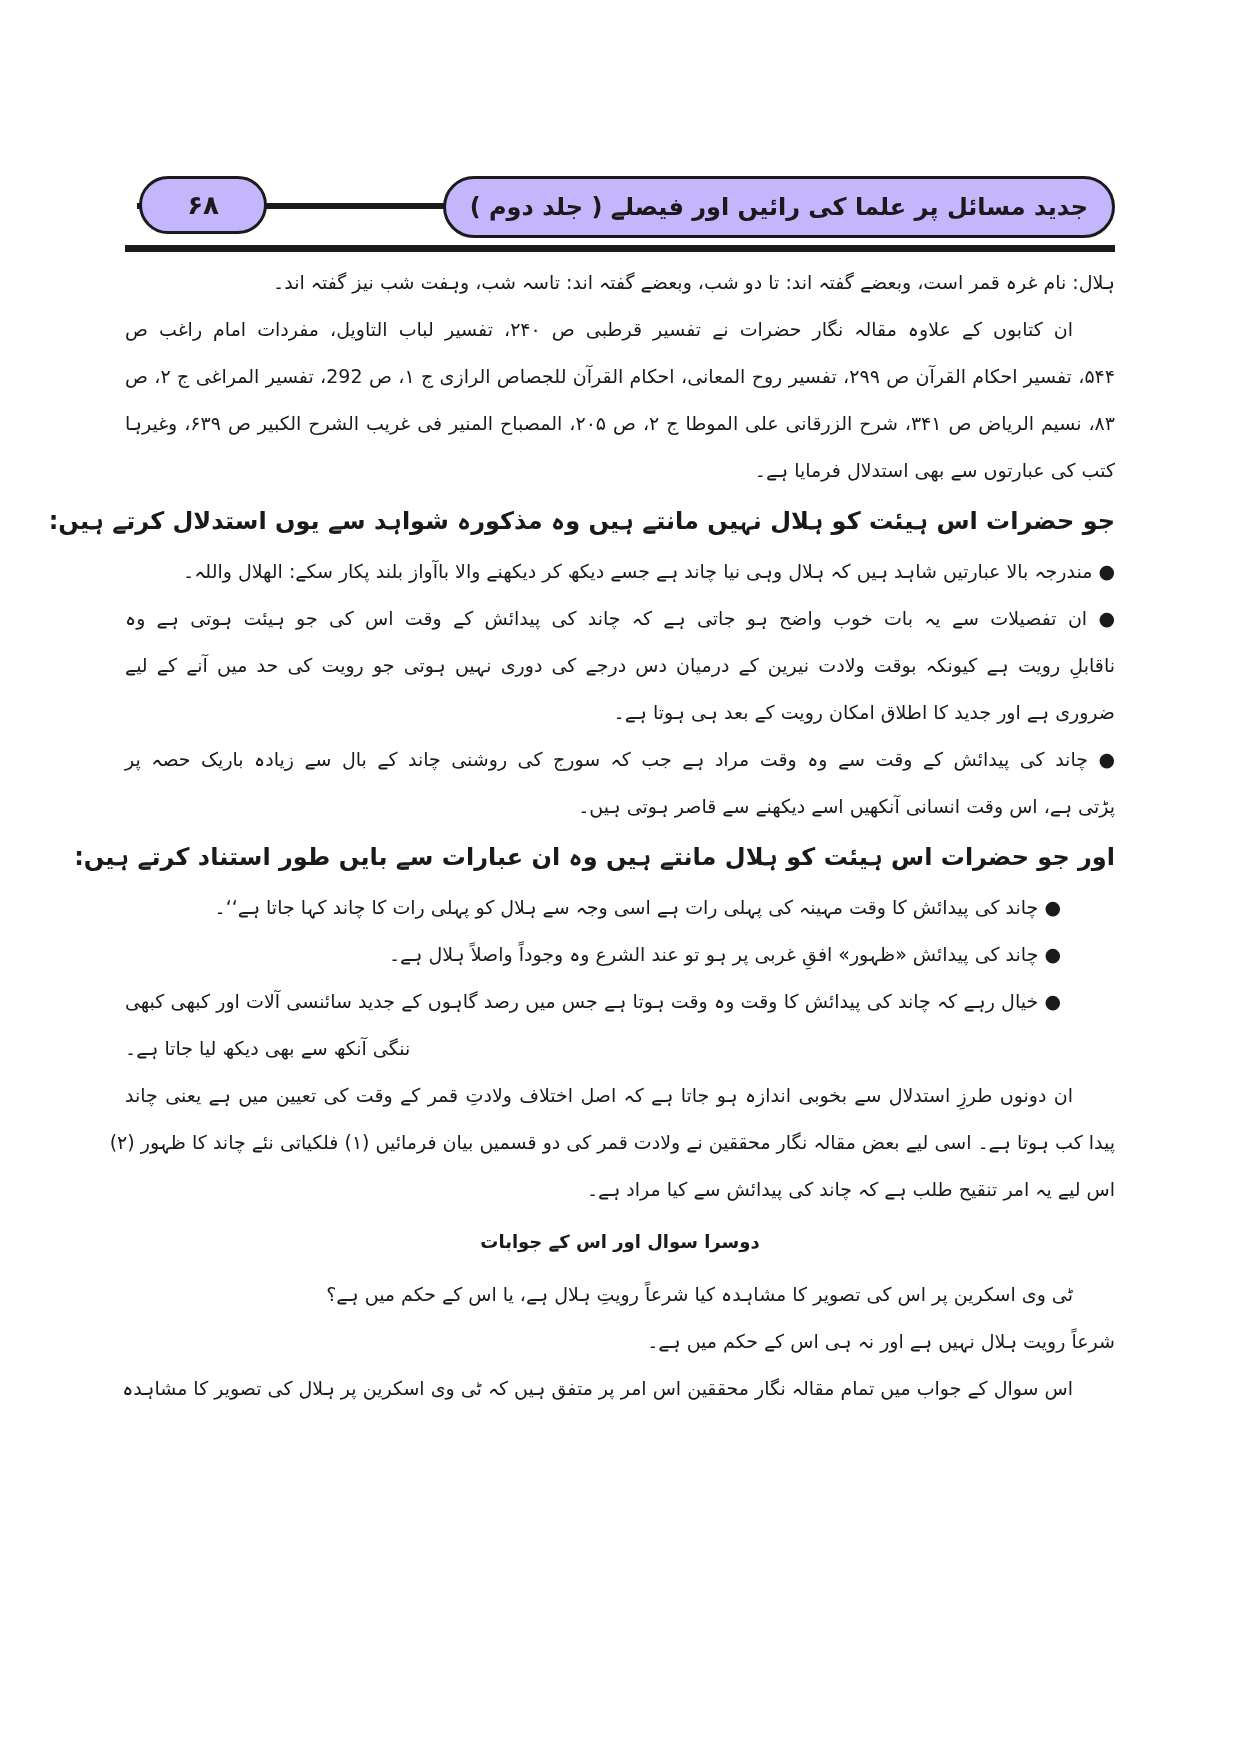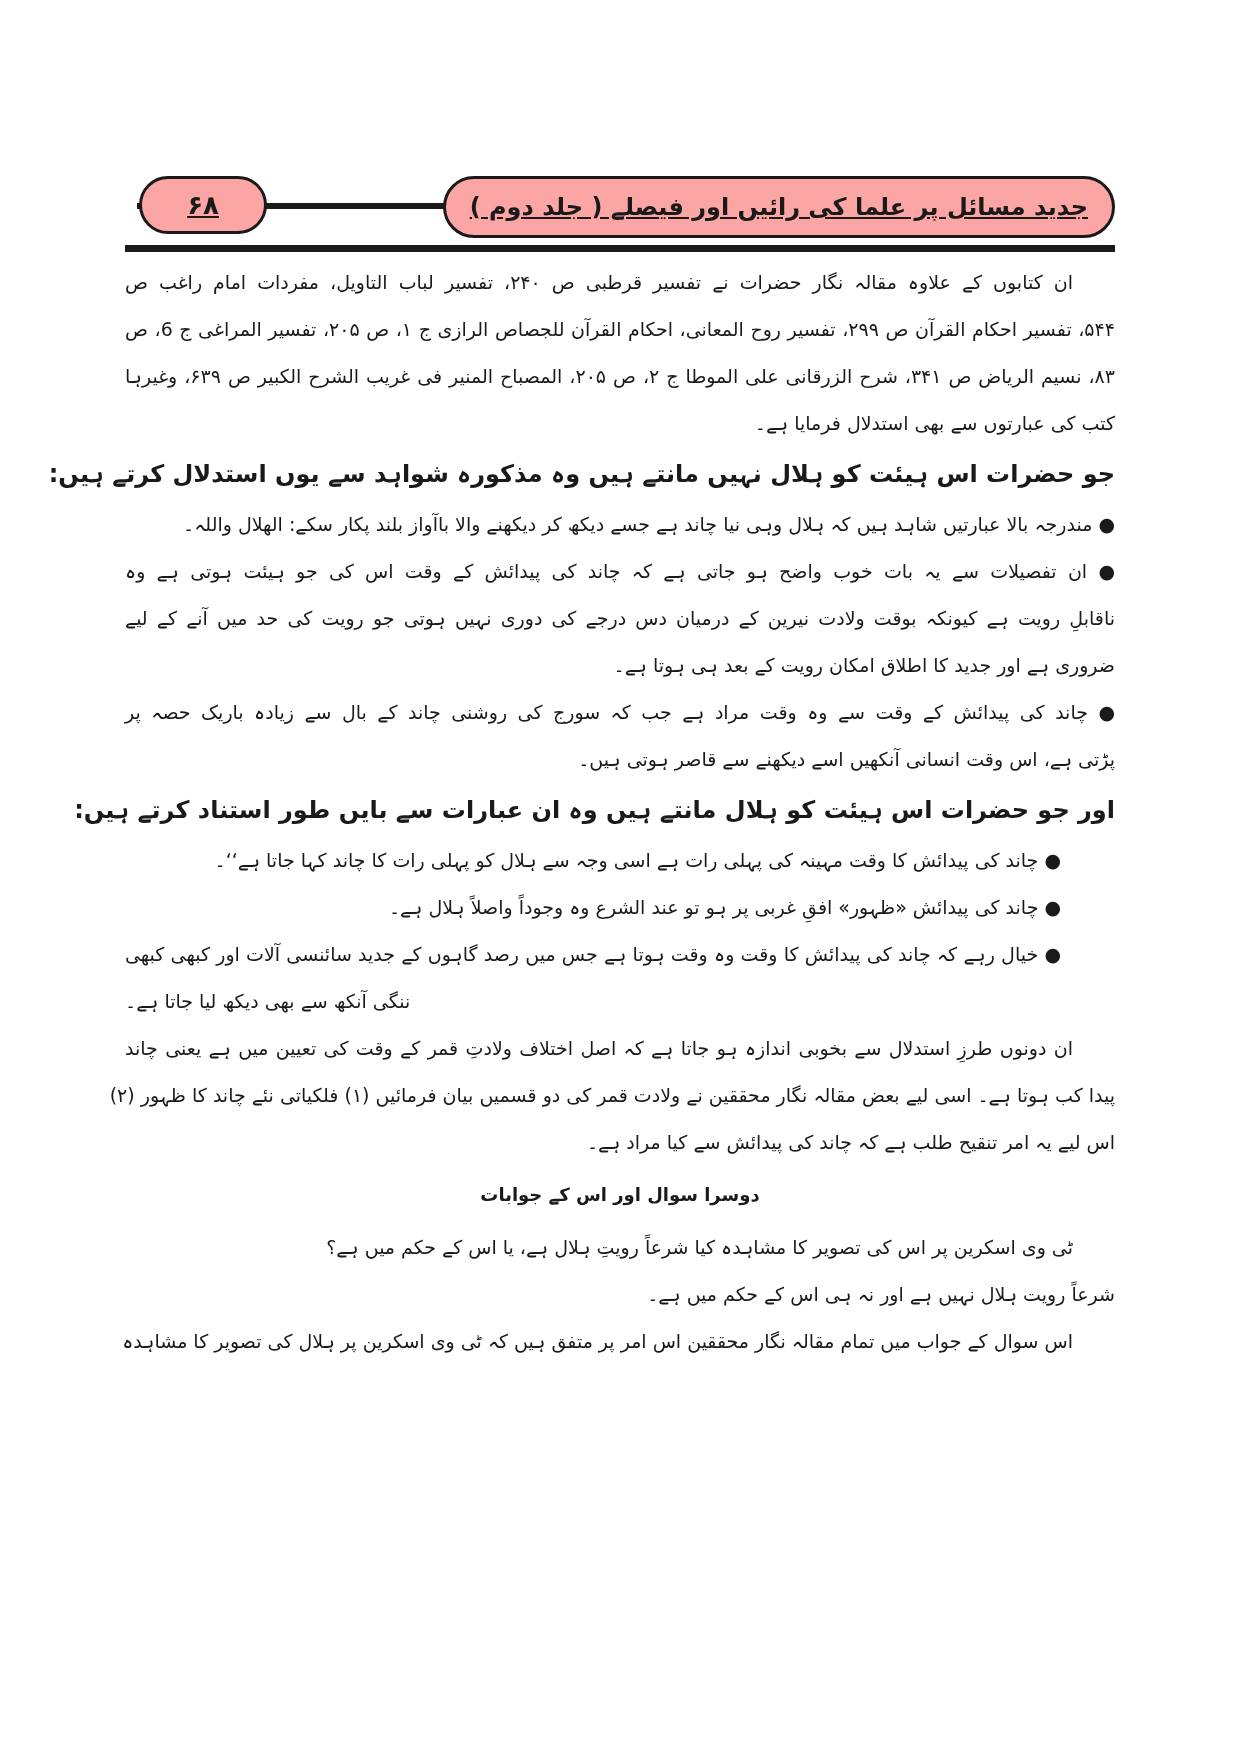--- a/index.html
+++ b/index.html
@@ -18,26 +18,25 @@
   
   .header-pills { position: relative; height: 62px; }
   .connector {
     position: absolute; left: 12px; right: 6px; top: 27px;
     height: 5px;
     border-top: 3px solid #1a1a1a;
     border-bottom: 3px solid #1a1a1a;
   }
   .pill {
     position: absolute; top: 0;
-    background: #fca5a5;
+    background: #c4b5fd;
     border: 3px solid #1a1a1a;
     border-radius: 32px;
     display: flex; align-items: center; justify-content: center;
     z-index: 2;
-    text-decoration: underline;
   }
   .pill-num {
     left: 14px; width: 128px; height: 58px;
     font-size: 26px; font-weight: bold;
   }
   .pill-title {
     right: 0; height: 62px; min-width: 392px; padding: 0 24px;
     font-size: 24px; font-weight: bold;
     white-space: nowrap;
   }
@@ -85,22 +84,23 @@
     <div class="pill pill-num">
       <span>۶۸</span>
     </div>
     <div class="pill pill-title">
       <span>جدید مسائل پر علما کی رائیں اور فیصلے ( جلد دوم )</span>
     </div>
   </div>
   <div class="header-rule"></div>
 
   <div class="body">
+    <div class="line start">ہلال: نام غرہ قمر است، وبعضے گفتہ اند: تا دو شب، وبعضے گفتہ اند: تاسہ شب، وہفت شب نیز گفتہ اند۔</div>
     <div class="line full ind">ان کتابوں کے علاوہ مقالہ نگار حضرات نے تفسیر قرطبی ص ۲۴۰، تفسیر لباب التاویل، مفردات امام راغب ص</div>
-    <div class="line full">۵۴۴، تفسیر احکام القرآن ص ۲۹۹، تفسیر روح المعانی، احکام القرآن للجصاص الرازی ج ۱، ص ۲۰۵، تفسیر المراغی ج 6، ص</div>
+    <div class="line full">۵۴۴، تفسیر احکام القرآن ص ۲۹۹، تفسیر روح المعانی، احکام القرآن للجصاص الرازی ج ۱، ص 292، تفسیر المراغی ج ۲، ص</div>
     <div class="line full">۸۳، نسیم الریاض ص ۳۴۱، شرح الزرقانی علی الموطا ج ۲، ص ۲۰۵، المصباح المنیر فی غریب الشرح الکبیر ص ۶۳۹، وغیرہا</div>
     <div class="line center">کتب کی عبارتوں سے بھی استدلال فرمایا ہے۔</div>
 
     <div class="h start">جو حضرات اس ہیئت کو ہلال نہیں مانتے ہیں وہ مذکورہ شواہد سے یوں استدلال کرتے ہیں:</div>
 
     <div class="line start">● مندرجہ بالا عبارتیں شاہد ہیں کہ ہلال وہی نیا چاند ہے جسے دیکھ کر دیکھنے والا باآواز بلند پکار سکے:  الھلال واللہ۔</div>
     <div class="line full">● ان تفصیلات سے یہ بات خوب واضح ہو جاتی ہے کہ چاند کی پیدائش کے وقت اس کی جو ہیئت ہوتی ہے وہ</div>
     <div class="line full">ناقابلِ رویت ہے کیونکہ بوقت ولادت نیرین کے درمیان دس درجے کی دوری نہیں ہوتی جو رویت کی حد میں آنے کے لیے</div>
     <div class="line center">ضروری ہے اور جدید کا اطلاق امکان رویت کے بعد ہی ہوتا ہے۔</div>
     <div class="line full">● چاند کی پیدائش کے وقت سے وہ وقت مراد ہے جب کہ سورج کی روشنی چاند کے بال سے زیادہ باریک حصہ پر</div>

